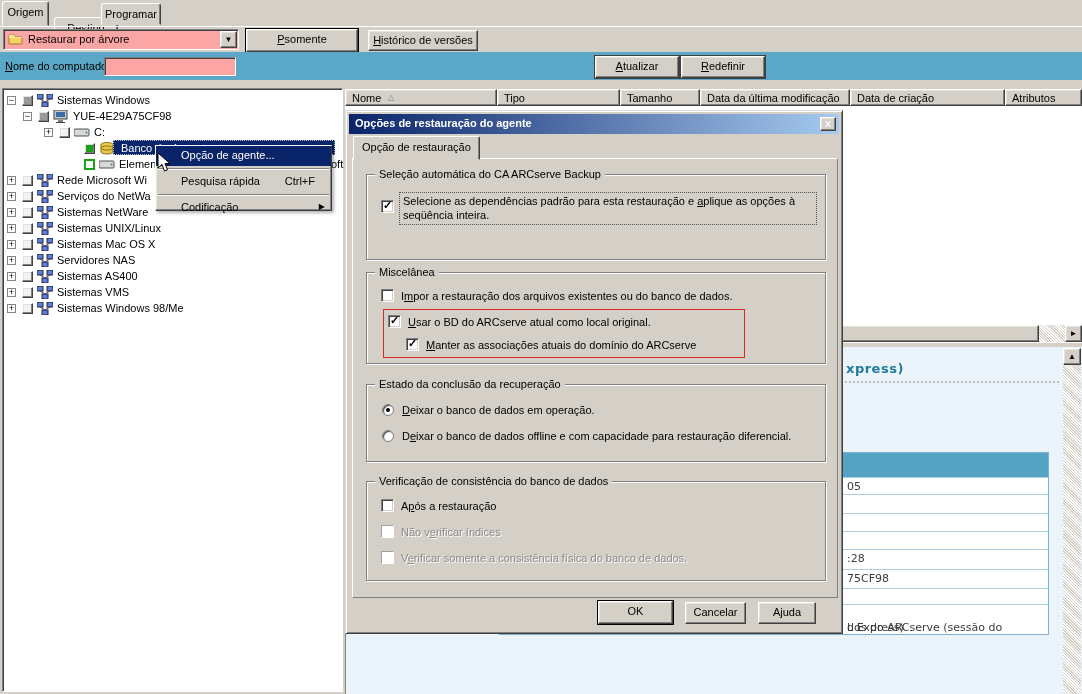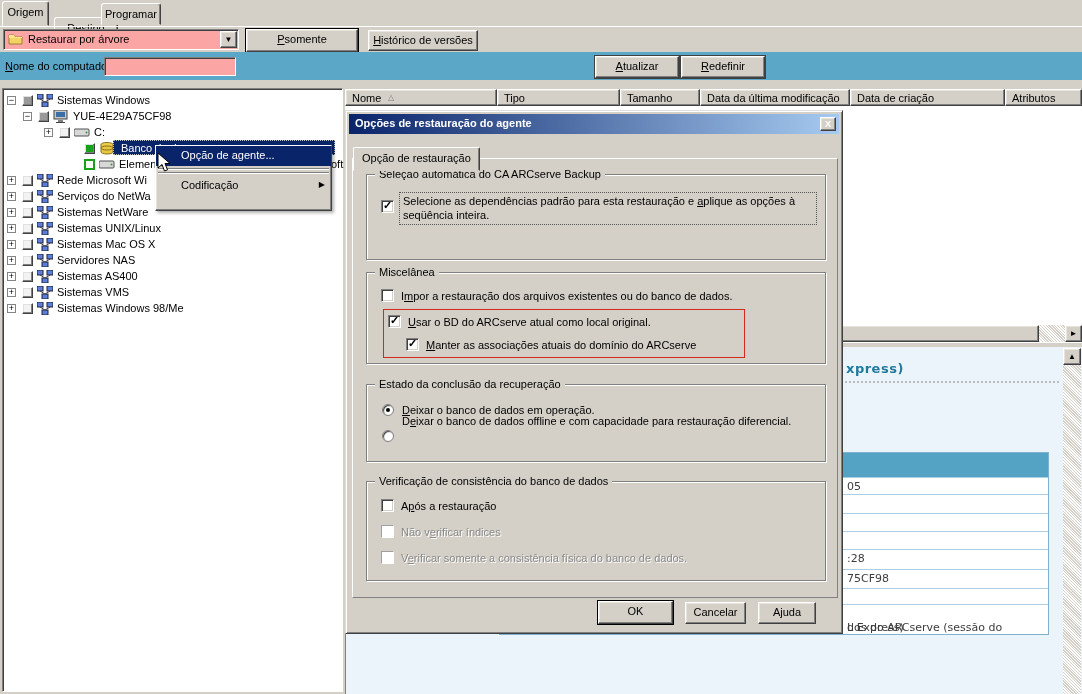--- a/index.html
+++ b/index.html
@@ -59,21 +59,21 @@
   .mi.sel { background:#0a246a; color:#fff; }
   .mi .short { position:absolute; right:16px; top:3px; }
   .mi .arrow { position:absolute; right:6px; top:4px; font-size:8px; }
   .msep { height:1px; margin:2px 2px; border-top:1px solid #808080; border-bottom:1px solid #ffffff; }
 
   
   .dlg { position:absolute; left:345px; top:110px; width:498px; height:524px; background:#d4d0c8; border:1px solid; border-color:#dfdfdf #404040 #404040 #dfdfdf; box-shadow: inset 1px 1px 0 #ffffff, inset -1px -1px 0 #808080; z-index:30; }
   .dlg-title { position:absolute; left:3px; top:3px; right:3px; height:20px; background:linear-gradient(90deg,#0a246a,#a6caf0); color:#fff; font-weight:bold; padding:3px 0 0 6px; }
   .dlg-close { position:absolute; right:3px; top:3px; width:16px; height:14px; font-size:9px; font-weight:bold; line-height:13px; text-align:center; }
   .dtab { position:absolute; height:21px; background:#d4d0c8; border:1px solid; border-color:#ffffff #404040 #d4d0c8 #ffffff; box-shadow: inset -1px 0 0 #808080; border-radius:2px 2px 0 0; padding:4px 8px 0 8px; white-space:nowrap; }
-  .dtab.active { height:24px; z-index:2;margin-top:11px; }
+  .dtab.active { height:24px; z-index:2; }
   .dpanel { position:absolute; left:6px; top:47px; width:486px; height:440px; background:#d4d0c8; border:1px solid; border-color:#ffffff #808080 #808080 #ffffff; }
   .grp { position:absolute; left:13px; width:460px; border:1px solid #808080; box-shadow: inset 1px 1px 0 #fff, 1px 1px 0 #fff; }
   .grp-title { position:absolute; left:8px; top:-7px; background:#d4d0c8; padding:0 4px; white-space:nowrap; }
   .cb { position:absolute; width:13px; height:13px; background:#fff; border:1px solid; border-color:#808080 #fff #fff #808080; box-shadow: inset 1px 1px 0 #404040, inset -1px -1px 0 #d4d0c8; }
   .cb.checked::after { content:"✓"; position:absolute; left:1px; top:-2px; font-size:11px; font-weight:bold; }
   .cb.disabled { border-color:#a0a0a0 #fff #fff #a0a0a0; box-shadow:none; background:#fff; }
   .radio { position:absolute; width:12px; height:12px; border-radius:50%; background:#fff; border:1px solid #808080; box-shadow: inset 1px 1px 1px #404040; }
   .radio.on::after { content:""; position:absolute; left:3px; top:3px; width:4px; height:4px; border-radius:50%; background:#000; }
   .dlbl { position:absolute; white-space:nowrap; }
   .dlbl.gray { color:#8a8a8a; text-shadow:1px 1px 0 #fff; }
@@ -309,20 +309,24 @@
         <rect x="5" y="8" width="6" height="5" fill="#5a7edc" stroke="#223"></rect>
         <path d="M3 5 L8 8 M13 5 L8 8" stroke="#445" fill="none"></path>
       </svg>
     <span class="tlabel">Sistemas Windows 98/Me</span>
   </div>
 </div>
 
 <div class="ctx">
   <div class="mi sel"><span>Opção de agente...</span></div>
   <div class="msep"></div>
+  <div class="mi">
+    <span>Pesquisa rápida</span>
+    <span class="short">Ctrl+F</span>
+  </div>
   <div class="msep"></div>
   <div class="mi">
     <span>Codificação</span>
     <span class="arrow">▶</span>
   </div>
 </div>
 
 <svg class="cursor" width="17" height="22" viewBox="0 0 17 22">
   <path d="M1 1 L1 16 L5 12.5 L7.5 19 L10.5 17.8 L8 11.5 L13 11.5 Z" fill="#fff" stroke="#000" stroke-width="1"></path>
 </svg>
@@ -352,21 +356,21 @@
       <span class="dlbl" style="left:41px;top:43px;"><span></span><u>U</u><span>sar o BD do ARCserve atual como local original.</span></span>
       <span class="cb checked" style="left:39px;top:65px;"></span>
       <span class="dlbl" style="left:59px;top:66px;"><span></span><u>M</u><span>anter as associações atuais do domínio do ARCserve</span></span>
     </div>
 
     <div class="grp" style="top:225px;height:78px;">
       <span class="grp-title">Estado da conclusão da recuperação</span>
       <span class="radio on" style="left:15px;top:19px;"></span>
       <span class="dlbl" style="left:35px;top:19px;"><span></span><u>D</u><span>eixar o banco de dados em operação.</span></span>
       <span class="radio" style="left:15px;top:45px;"></span>
-      <span class="dlbl" style="left:35px;top:30px;"><span>D</span><u>e</u><span>ixar o banco de dados offline e com capacidade para restauração diferencial.</span></span>
+      <span class="dlbl" style="left:35px;top:45px;"><span>D</span><u>e</u><span>ixar o banco de dados offline e com capacidade para restauração diferencial.</span></span>
     </div>
 
     <div class="grp" style="top:322px;height:100px;">
       <span class="grp-title">Verificação de consistência do banco de dados</span>
       <span class="cb" style="left:14px;top:17px;"></span>
       <span class="dlbl" style="left:34px;top:18px;"><span>A</span><u>p</u><span>ós a restauração</span></span>
       <span class="cb disabled" style="left:14px;top:43px;"></span>
       <span class="dlbl gray" style="left:34px;top:44px;"><span>Não v</span><u>e</u><span>rificar índices</span></span>
       <span class="cb disabled" style="left:14px;top:69px;"></span>
       <span class="dlbl gray" style="left:34px;top:70px;"><span>V</span><u>e</u><span>rificar somente a consistência física do banco de dados.</span></span>

